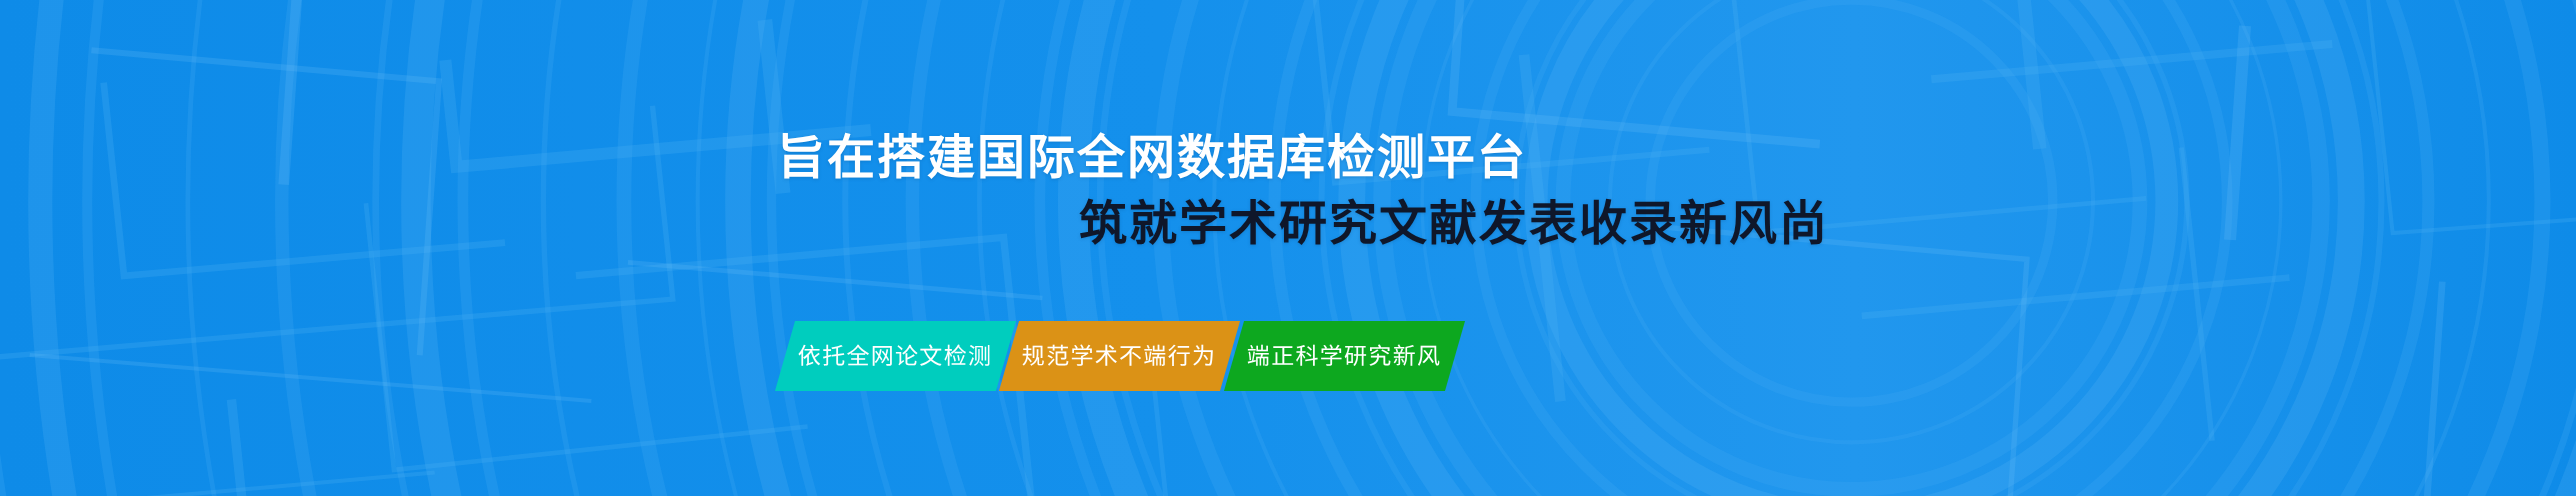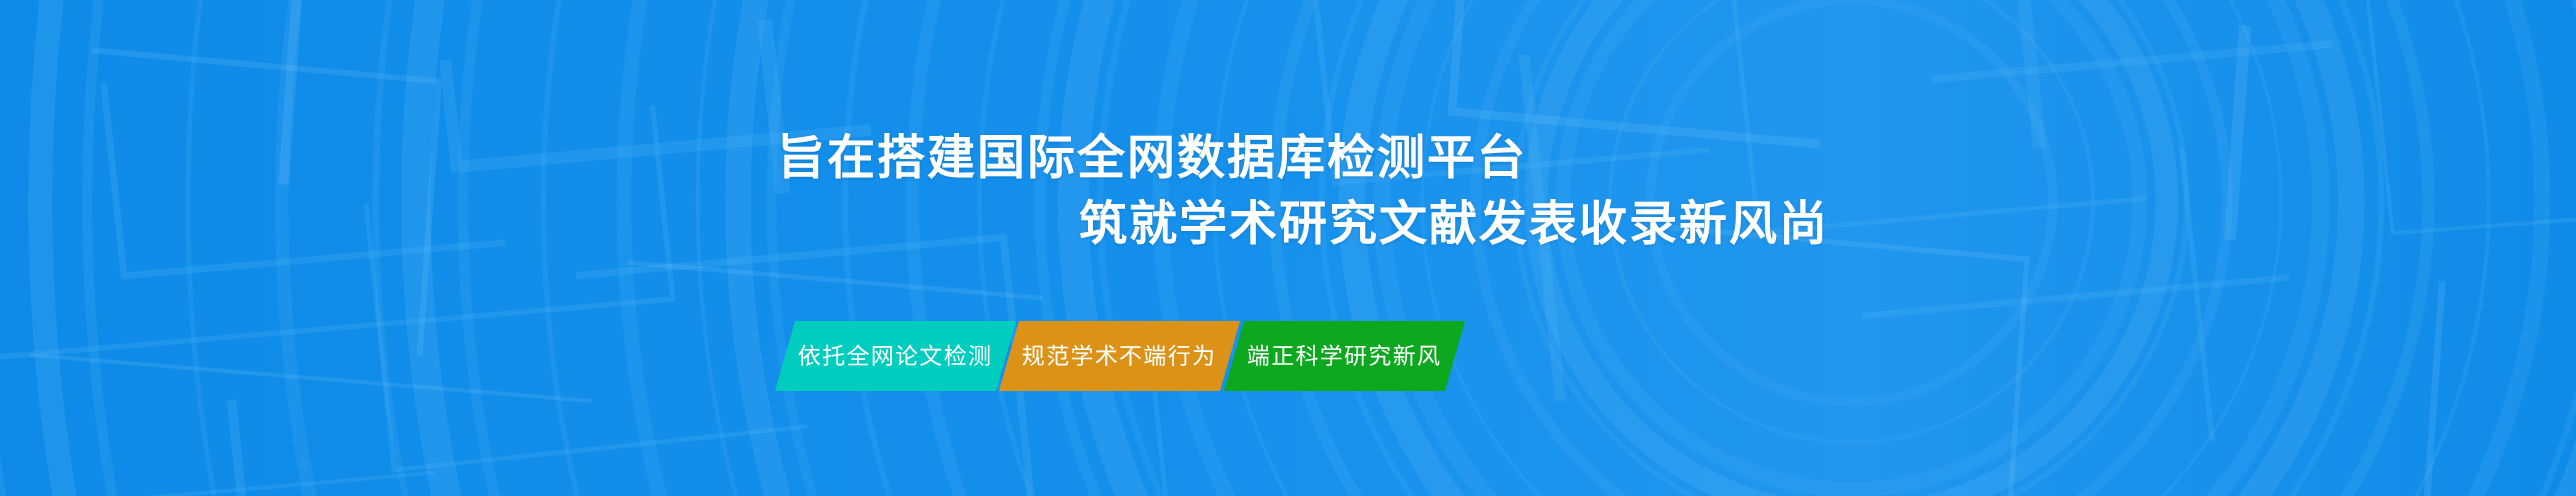--- a/index.html
+++ b/index.html
@@ -171,21 +171,21 @@
         <path d="M2480 300 L3020 310 L3020 740" stroke-width="8"></path>
         <path d="M3320 -60 L3320 260" stroke-width="18"></path>
         <path d="M3640 300 L3640 700" stroke-width="10"></path>
         <path d="M60 660 L900 670" stroke-width="6"></path>
       </g>
     </svg>
   </div>
 
   <div id="headline">
     <div class="headline-line line-1" style="color: rgb(255, 255, 255);">旨在搭建国际全网数据库检测平台</div>
-    <div class="headline-line line-2" style="color: #ffffff;">筑就学术研究文献发表收录新风尚</div>
+    <div class="headline-line line-2" style="color: #0f172a;">筑就学术研究文献发表收录新风尚</div>
   </div>
 
   <div id="tagstrip">
     <div class="tag" id="tag-0" style="background: rgb(0, 205, 190);">
       <span class="tag-label" style="color: rgb(255, 255, 255);">依托全网论文检测</span>
     </div>
     <div class="tag" id="tag-1" style="background: rgb(219, 146, 22);">
       <span class="tag-label" style="color: rgb(255, 255, 255);">规范学术不端行为</span>
     </div>
     <div class="tag" id="tag-2" style="background: rgb(13, 168, 31);">

